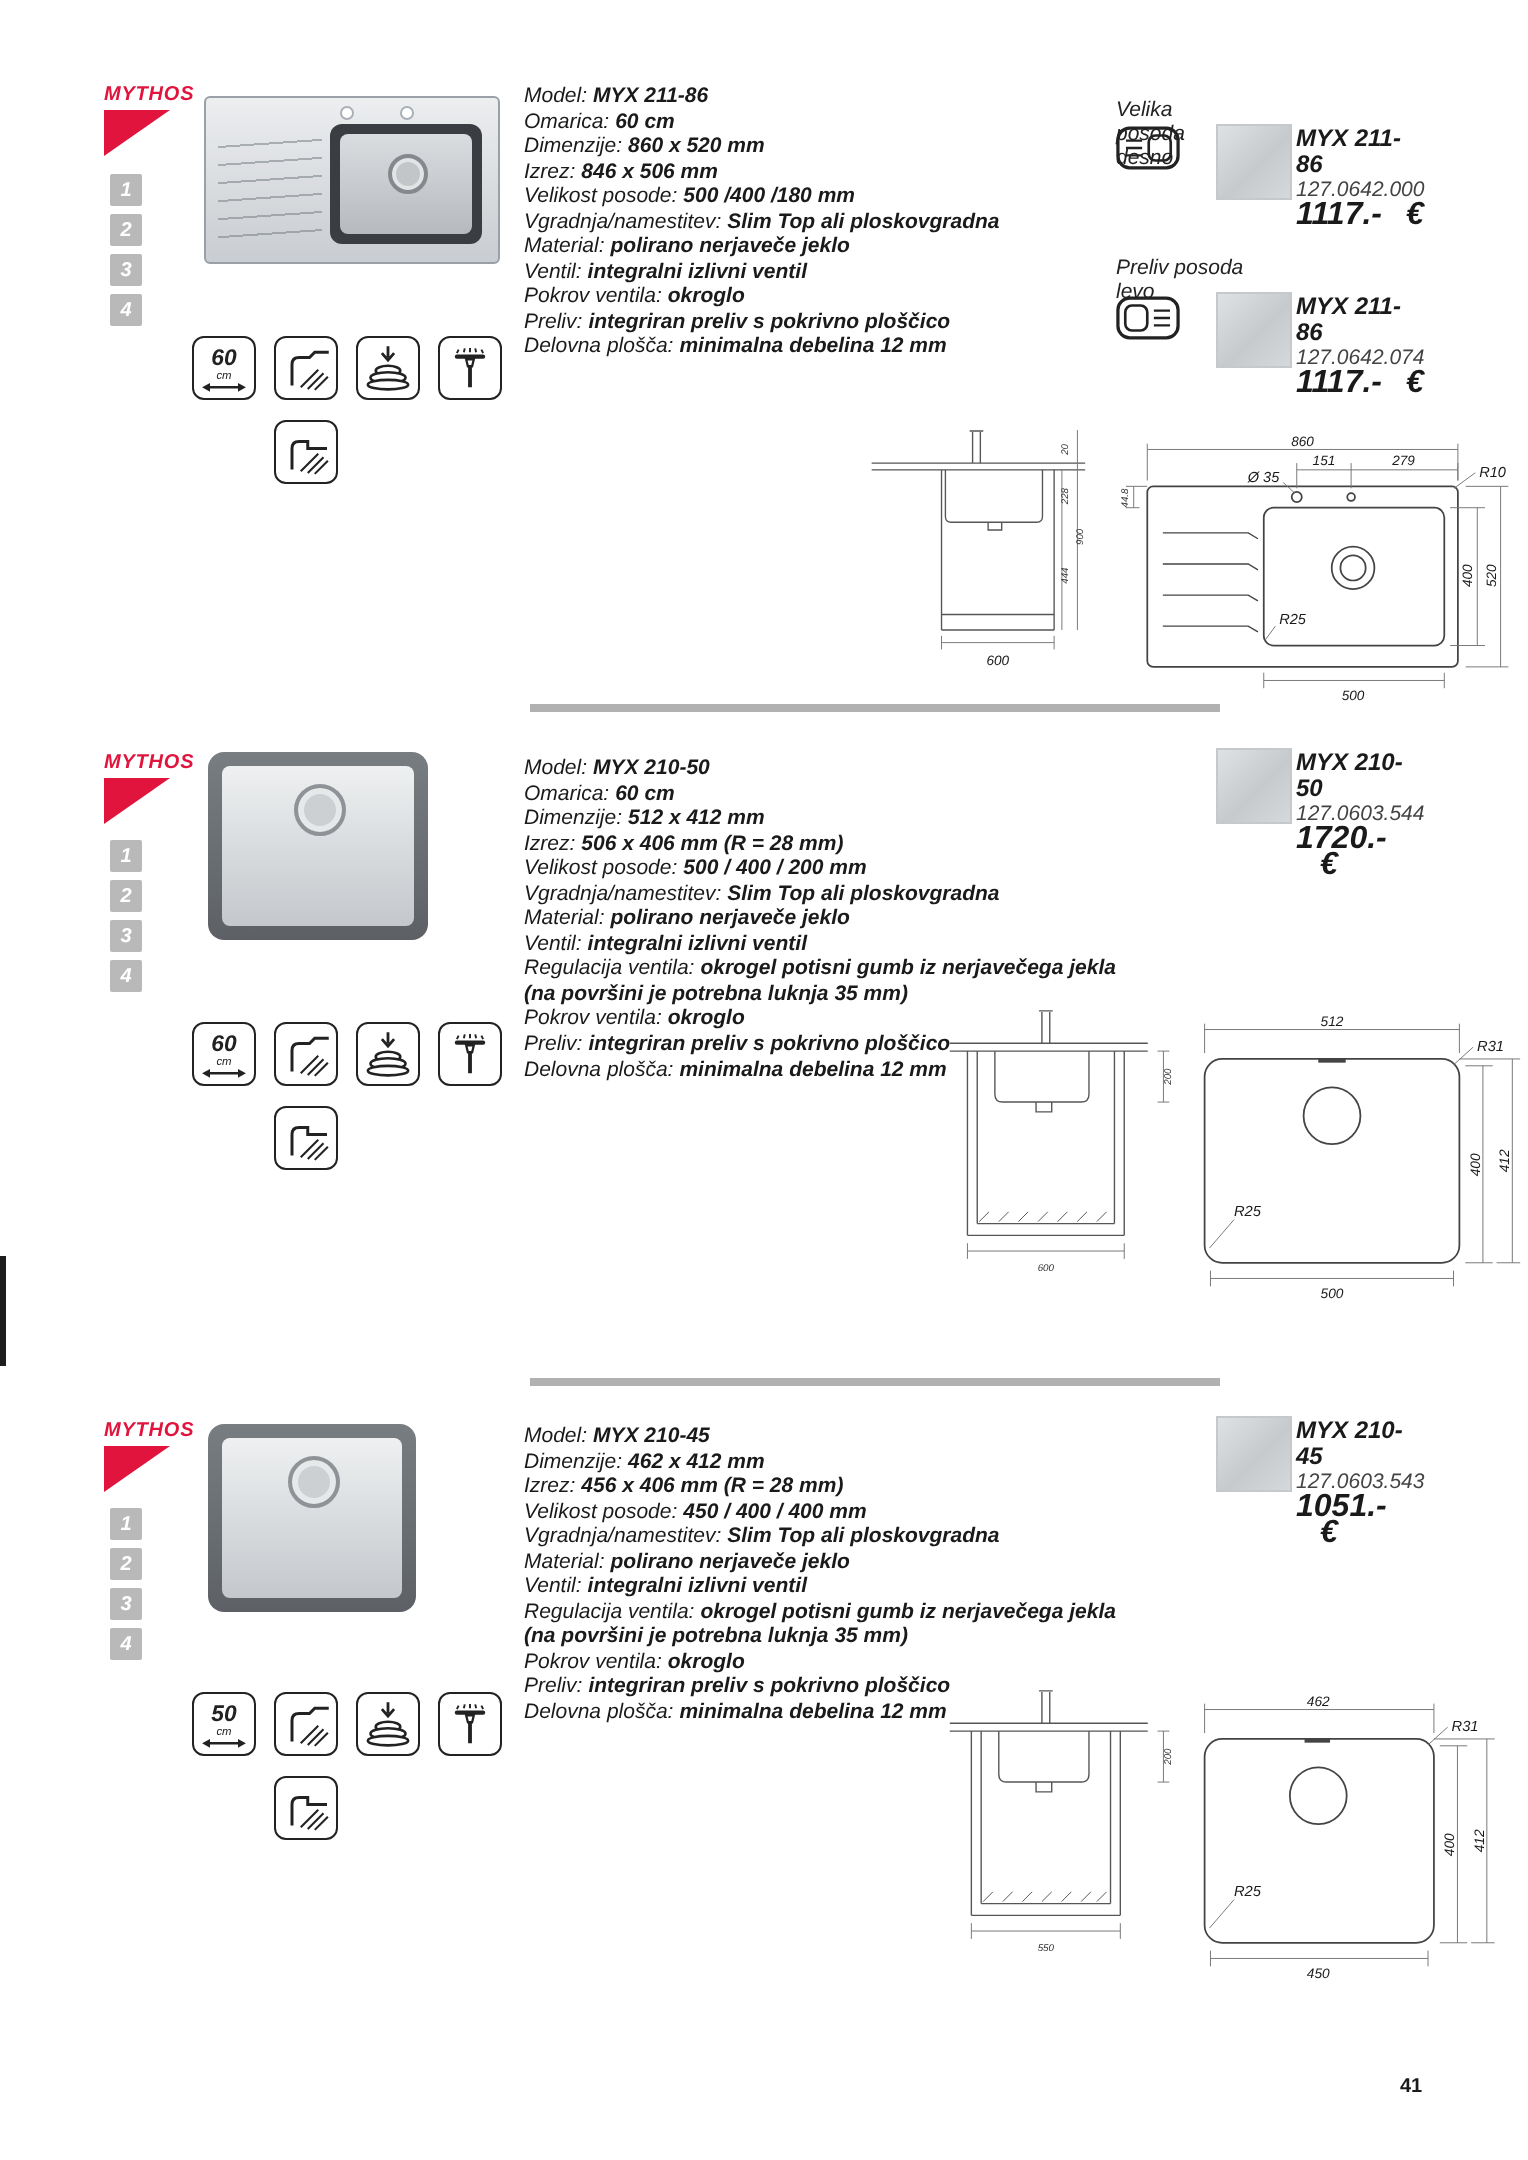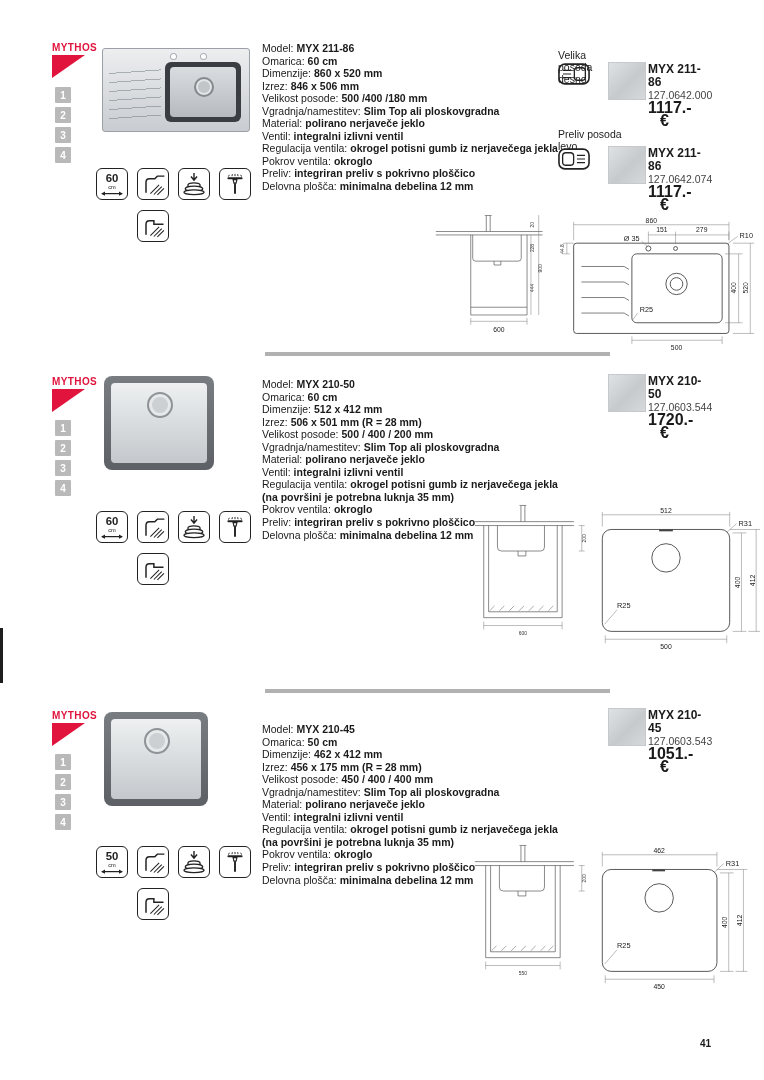--- a/index.html
+++ b/index.html
@@ -1,18 +1,18 @@
 <!DOCTYPE html>
 <html style="--brand-red: #e0143c; --badge-gray: #b9b9b9; --separator-gray: #b1b1b1;"><head>
 <meta charset="utf-8">
 <style>
   html,body{margin:0;padding:0;background:#fff;}
   body{font-family:"Liberation Sans",sans-serif;color:#1a1a1a;-webkit-font-smoothing:antialiased;}
   .canvas{position:relative;width:764px;height:1080px;background:#fff;overflow:hidden;}
-  .product{position:absolute;left:0;width:623px;}
+  .product{position:absolute;left:0;width:623px;font-style:italic;}
   
   .brand{position:absolute;left:52px;top:0;}
   .brand-name{color:var(--brand-red,#e0143c);font-weight:bold;font-size:10px;letter-spacing:.4px;}
   .brand-tri{width:33px;height:23px;margin-top:2px;background:var(--brand-red,#e0143c);clip-path:polygon(0 0,100% 0,0 100%);}
   
   .badges{position:absolute;left:55px;display:flex;flex-direction:column;gap:4px;}
   .badge{width:16px;height:16px;background:var(--badge-gray,#b9b9b9);color:#fff;font-weight:bold;font-size:10px;display:flex;align-items:center;justify-content:center;border-radius:1px;}
   
   .sink1{position:absolute;left:102px;top:6px;width:146px;height:82px;border:1px solid #9aa0a5;border-radius:3px;background:linear-gradient(180deg,#eceef0,#c9ccd0);}
   .sink1 .hole{position:absolute;top:5px;width:5px;height:5px;border-radius:50%;background:#fff;box-shadow:0 0 0 1px #aab0b5;}
@@ -83,21 +83,20 @@
     <div class="specs" style="top:0;">
 
     <div><span class="sl">Model:</span><b class="sv">MYX 211-86</b></div>
         <div><span class="sl">Omarica:</span><b class="sv">60 cm</b></div>
         <div><span class="sl">Dimenzije:</span><b class="sv">860 x 520 mm</b></div>
         <div><span class="sl">Izrez:</span><b class="sv">846 x 506 mm</b></div>
         <div><span class="sl">Velikost posode:</span><b class="sv">500 /400 /180 mm</b></div>
         <div><span class="sl">Vgradnja/namestitev:</span><b class="sv">Slim Top ali ploskovgradna</b></div>
         <div><span class="sl">Material:</span><b class="sv">polirano nerjaveče jeklo</b></div>
         <div><span class="sl">Ventil:</span><b class="sv">integralni izlivni ventil</b></div>
-        <div><span class="sl">Regulacija ventila:</span><b class="sv">okrogel potisni gumb iz nerjavečega jekla</b></div>
         <div><span class="sl">Pokrov ventila:</span><b class="sv">okroglo</b></div>
         <div><span class="sl">Preliv:</span><b class="sv">integriran preliv s pokrivno ploščico</b></div>
         <div><span class="sl">Delovna plošča:</span><b class="sv">minimalna debelina 12 mm</b></div>
       </div>
 
     <div class="icons-row" style="left:96px;top:126px;">
       <div class="icon-box">
         <svg width="28" height="28" viewBox="0 0 32 32">
           <text x="16" y="14" text-anchor="middle" font-size="13" font-weight="bold" fill="#222">60</text>
           <text x="16" y="22" text-anchor="middle" font-size="6.5" fill="#222">cm</text>
@@ -236,21 +235,21 @@
     <div class="sink2" style="left:104px;top:0px;width:110px;height:94px;">
       <div class="sink2-in">
           <i class="drain2"></i>
         </div>
     </div>
     <div class="specs" style="top:2px;">
 
     <div><span class="sl">Model:</span><b class="sv">MYX 210-50</b></div>
         <div><span class="sl">Omarica:</span><b class="sv">60 cm</b></div>
         <div><span class="sl">Dimenzije:</span><b class="sv">512 x 412 mm</b></div>
-        <div><span class="sl">Izrez:</span><b class="sv">506 x 501 mm (R = 28 mm)</b></div>
+        <div><span class="sl">Izrez:</span><b class="sv">506 x 406 mm (R = 28 mm)</b></div>
         <div><span class="sl">Velikost posode:</span><b class="sv">500 / 400 / 200 mm</b></div>
         <div><span class="sl">Vgradnja/namestitev:</span><b class="sv">Slim Top ali ploskovgradna</b></div>
         <div><span class="sl">Material:</span><b class="sv">polirano nerjaveče jeklo</b></div>
         <div><span class="sl">Ventil:</span><b class="sv">integralni izlivni ventil</b></div>
         <div><span class="sl">Regulacija ventila:</span><b class="sv">okrogel potisni gumb iz nerjavečega jekla (na površini je potrebna luknja 35 mm)</b></div>
         <div><span class="sl">Pokrov ventila:</span><b class="sv">okroglo</b></div>
         <div><span class="sl">Preliv:</span><b class="sv">integriran preliv s pokrivno ploščico</b></div>
         <div><span class="sl">Delovna plošča:</span><b class="sv">minimalna debelina 12 mm</b></div>
       </div>
 
@@ -352,26 +351,25 @@
     <div class="badge">1</div>
         <div class="badge">2</div>
         <div class="badge">3</div>
         <div class="badge">4</div>
       </div>
     <div class="sink2" style="left:104px;top:2px;width:104px;height:94px;">
       <div class="sink2-in">
           <i class="drain2"></i>
         </div>
     </div>
-    <div class="specs" style="top:2px;margin-top:11px;">
+    <div class="specs" style="top:2px;">
 
     <div><span class="sl">Model:</span><b class="sv">MYX 210-45</b></div>
-        <div><span class="sl">Omarica:</span><b class="sv">50 cm</b></div>
         <div><span class="sl">Dimenzije:</span><b class="sv">462 x 412 mm</b></div>
-        <div><span class="sl">Izrez:</span><b class="sv">456 x 175 mm (R = 28 mm)</b></div>
+        <div><span class="sl">Izrez:</span><b class="sv">456 x 406 mm (R = 28 mm)</b></div>
         <div><span class="sl">Velikost posode:</span><b class="sv">450 / 400 / 400 mm</b></div>
         <div><span class="sl">Vgradnja/namestitev:</span><b class="sv">Slim Top ali ploskovgradna</b></div>
         <div><span class="sl">Material:</span><b class="sv">polirano nerjaveče jeklo</b></div>
         <div><span class="sl">Ventil:</span><b class="sv">integralni izlivni ventil</b></div>
         <div><span class="sl">Regulacija ventila:</span><b class="sv">okrogel potisni gumb iz nerjavečega jekla (na površini je potrebna luknja 35 mm)</b></div>
         <div><span class="sl">Pokrov ventila:</span><b class="sv">okroglo</b></div>
         <div><span class="sl">Preliv:</span><b class="sv">integriran preliv s pokrivno ploščico</b></div>
         <div><span class="sl">Delovna plošča:</span><b class="sv">minimalna debelina 12 mm</b></div>
       </div>
 

